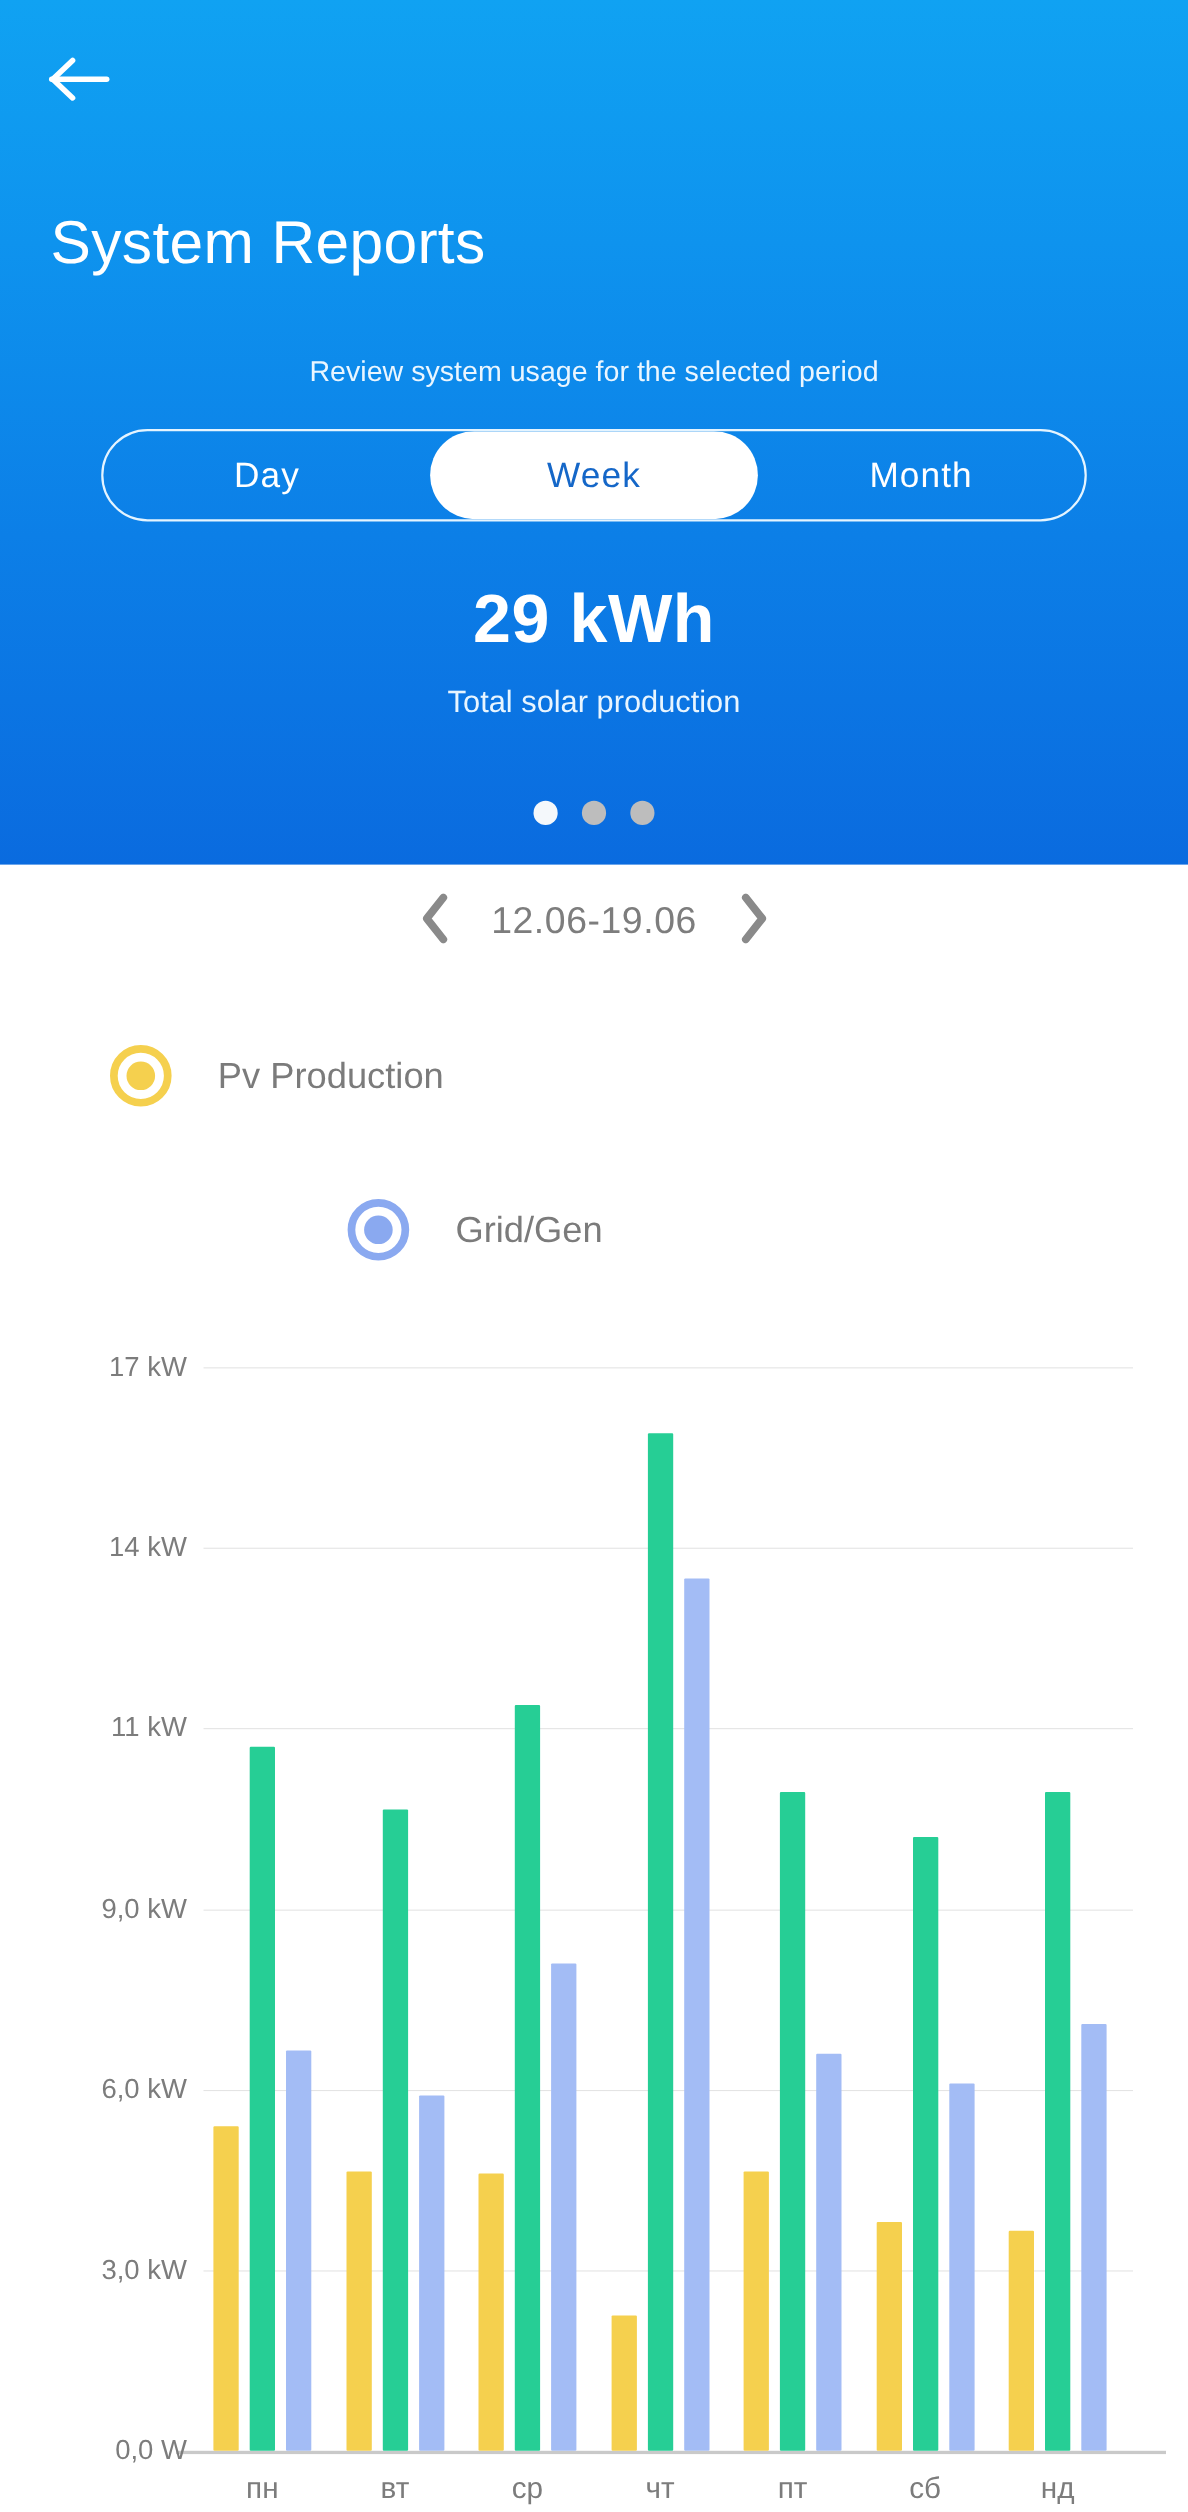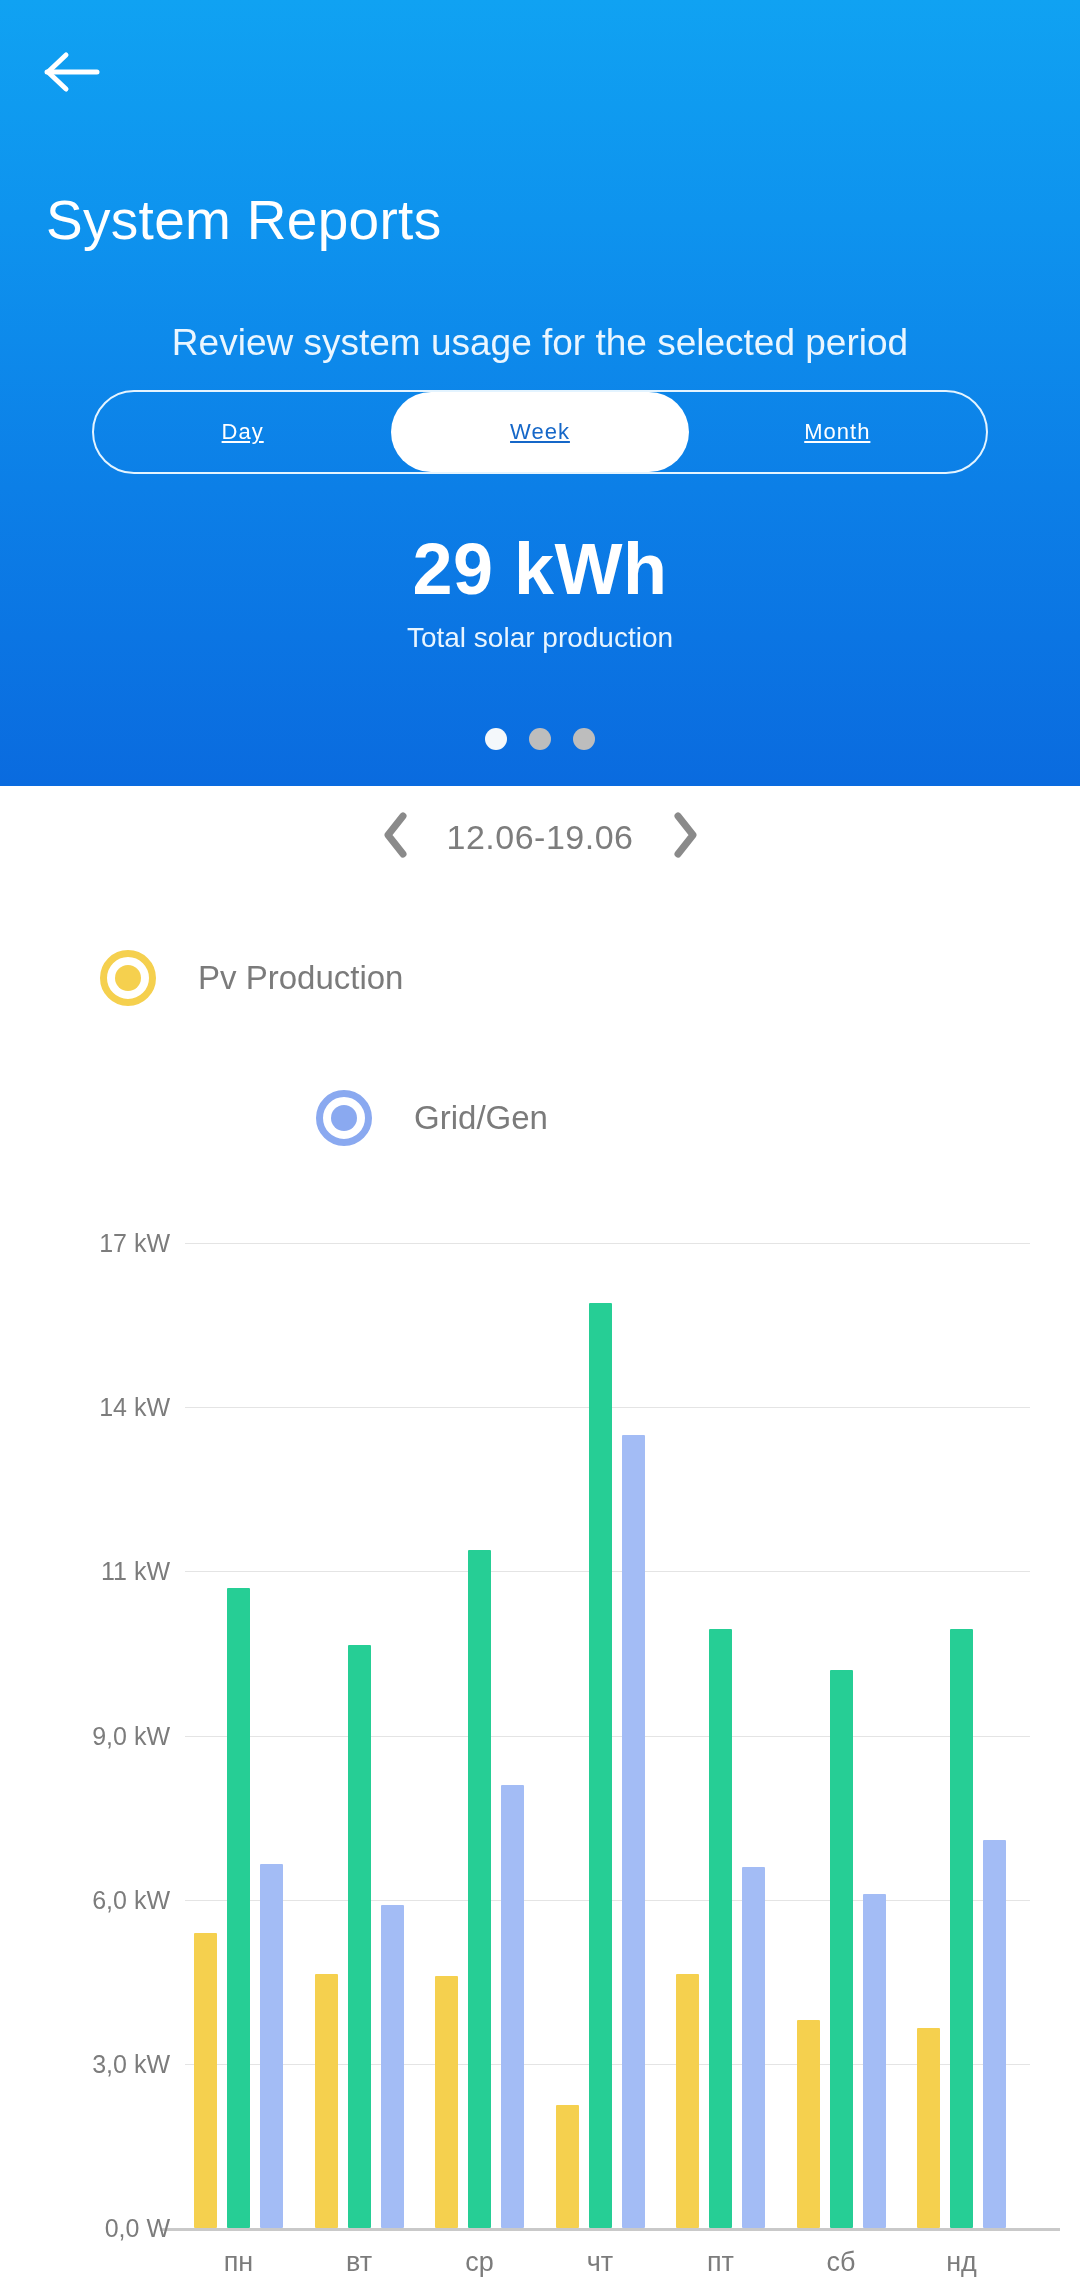--- a/index.html
+++ b/index.html
@@ -25,43 +25,43 @@
   }
   .back-btn svg { display: block; }
 
   .page-title {
     position: absolute; left: 46px; top: 188px;
     font-size: 55px; font-weight: 400; color: #ffffff;
     letter-spacing: 0.3px; line-height: 64px;
   }
   .subtitle {
     position: absolute; left: 0; top: 322px; width: 1080px;
-    text-align: center; font-size: 37px; color: #eaf6ff;
+    text-align: center; font-size: 26px; color: #eaf6ff;
     font-weight: 400;
   }
 
   
   .segmented {
     position: absolute; left: 92px; top: 390px;
     width: 896px; height: 84px;
     border: 2.5px solid #e4f4ff; border-radius: 42px;
     display: flex; align-items: stretch; overflow: hidden;
   }
   .seg {
     flex: 1 1 33.333%;
     display: flex; align-items: center; justify-content: center;
-    font-size: 22px; color: #ffffff; letter-spacing: 1px;
-    cursor: pointer; border-radius: 42px; text-decoration: underline;
+    font-size: 32px; color: #ffffff; letter-spacing: 1px;
+    cursor: pointer; border-radius: 42px;
   }
   .seg.active { background: #ffffff; color: #1567c8; font-weight: 500; }
 
   
   .total-value {
     position: absolute; left: 0; top: 528px; width: 1080px;
-    text-align: center; font-size: 72px; font-weight: 700;
+    text-align: center; font-size: 62px; font-weight: 700;
     color: #ffffff; letter-spacing: 0.5px;
   }
   .total-caption {
     position: absolute; left: 0; top: 622px; width: 1080px;
     text-align: center; font-size: 28px; color: #e8f5ff;
   }
 
   
   .dots {
     position: absolute; left: 0; top: 728px; width: 1080px;

